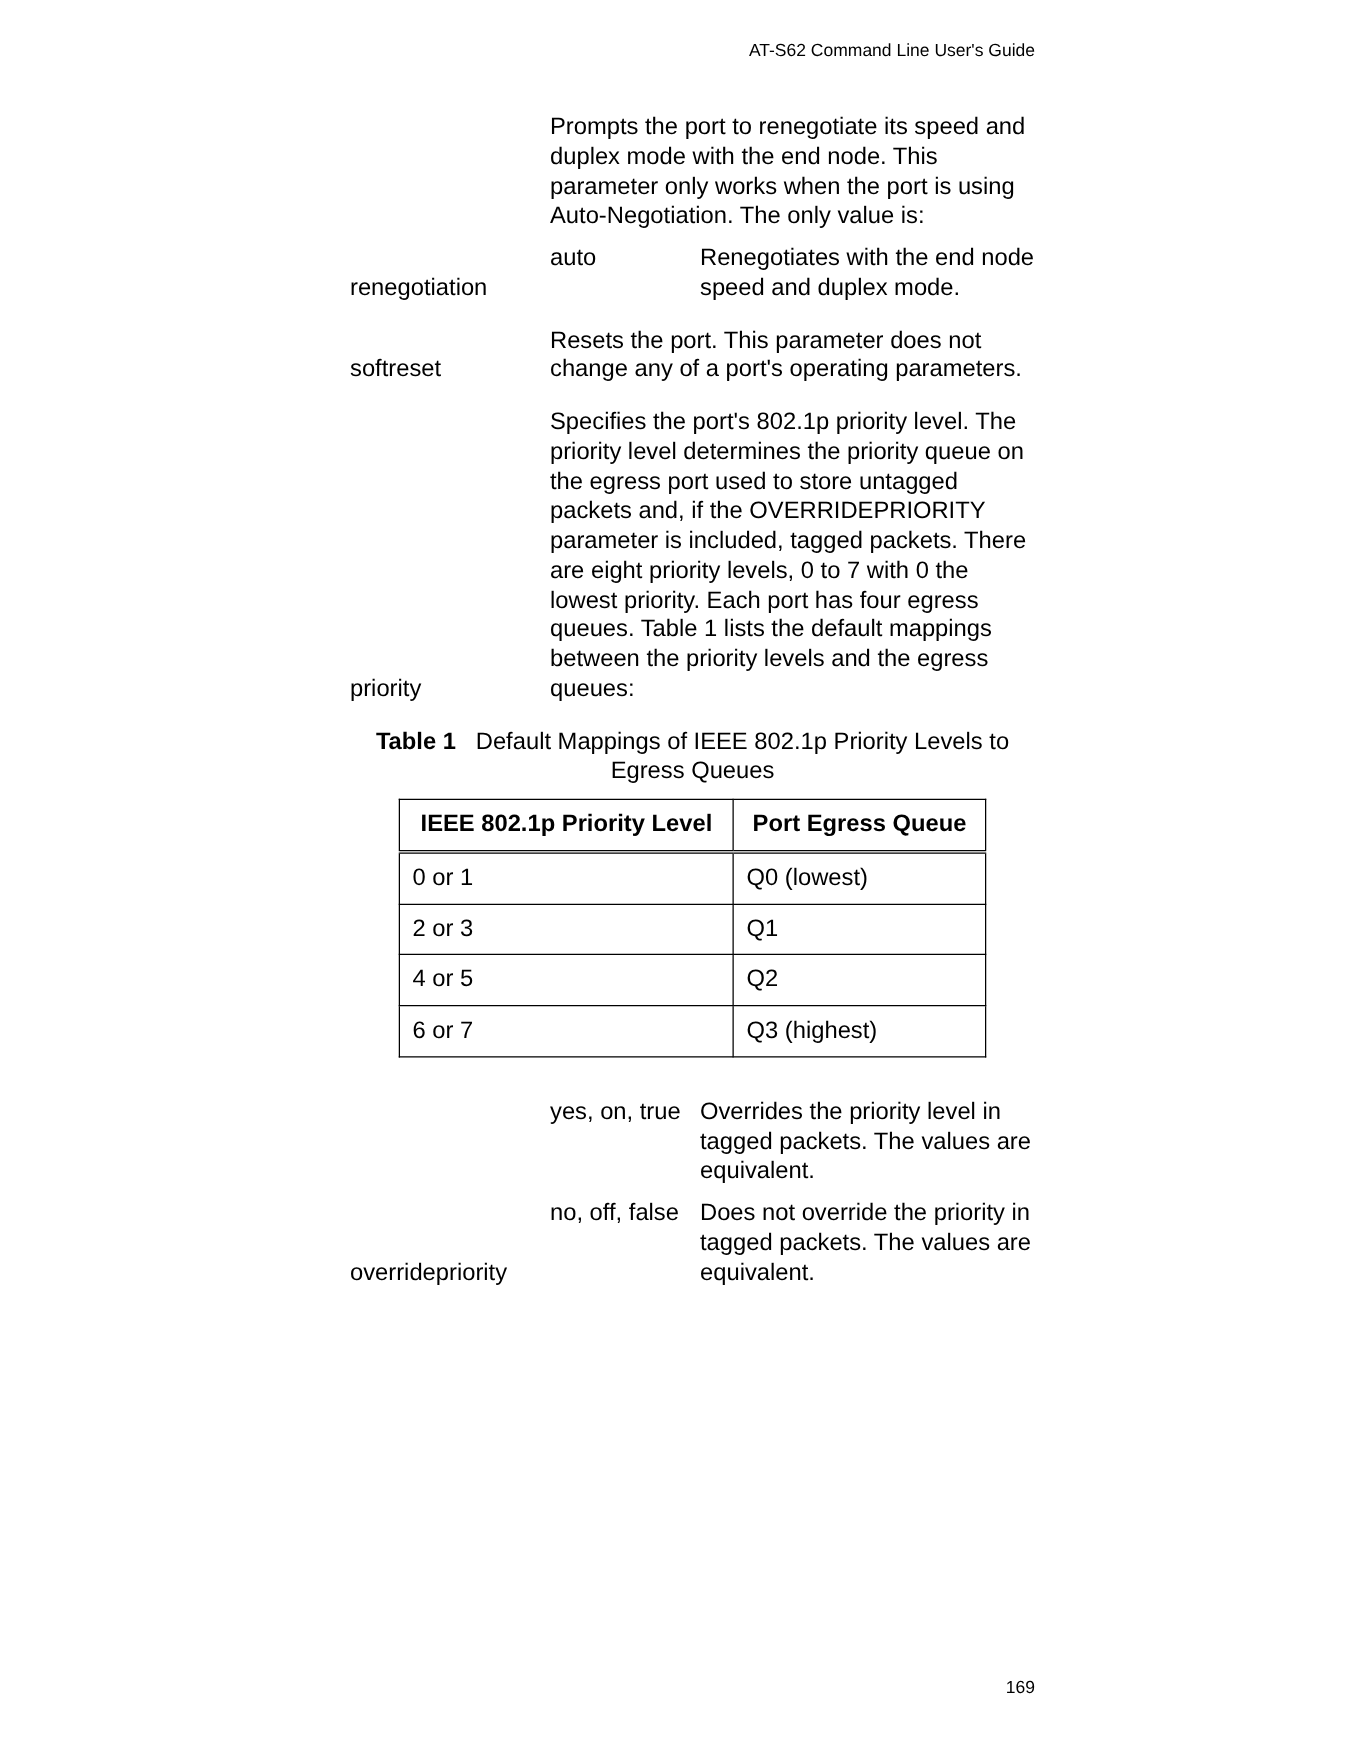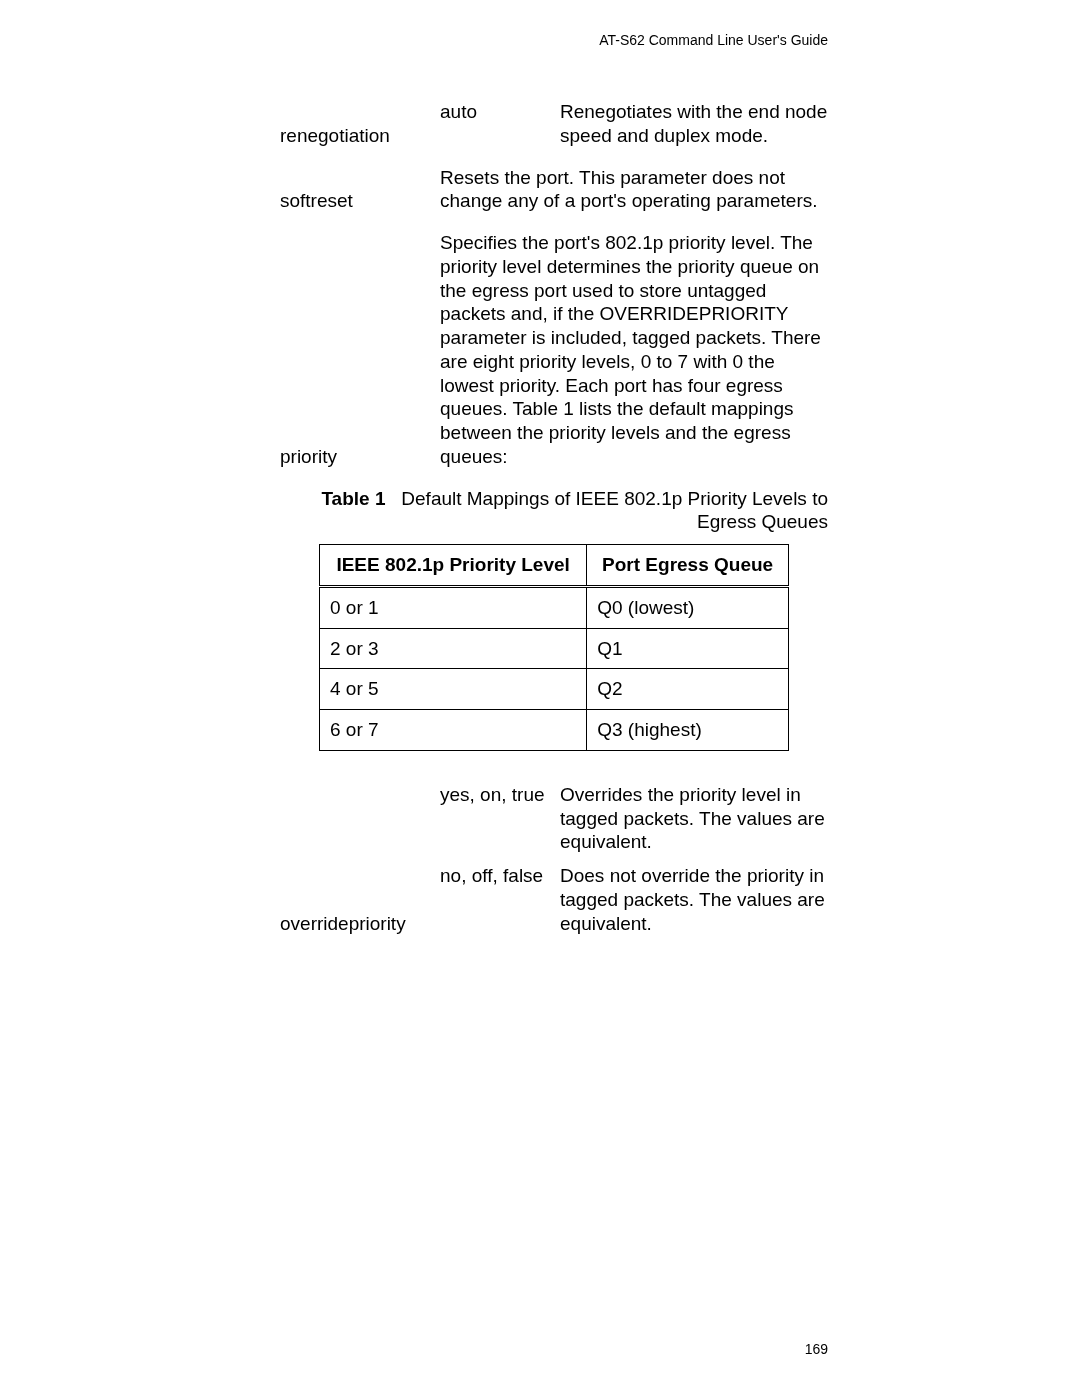--- a/index.html
+++ b/index.html
@@ -53,21 +53,21 @@
     margin-top: 10px;
   }
   .sub .skey {
     width: 120px;
     flex: 0 0 120px;
   }
   .sub .sval {
     flex: 1;
   }
   .tbl-caption {
-    text-align: right;
+    text-align: center;
     margin: 8px 0 10px 0;
   }
   .tbl-caption .lbl { font-weight: 700; }
   table.prio {
     border-collapse: collapse;
     margin: 0 auto 22px auto;
     width: 470px;
   }
   table.prio th {
     text-align: center;
@@ -87,20 +87,21 @@
 <body>
 
 <div class="page">
   <div class="hdr">AT-S62 Command Line User's Guide</div>
 
   <div class="content">
 
     <div class="def">
       <div class="term">renegotiation</div>
       <div class="body">
+        <span>Prompts the port to renegotiate its speed and duplex mode with the end node. This parameter only works when the port is using Auto-Negotiation. The only value is:</span>
         <div class="sub">
           <div class="skey">auto</div>
           <div class="sval">Renegotiates with the end node speed and duplex mode.</div>
         </div>
       </div>
     </div>
 
     <div class="def">
       <div class="term">softreset</div>
       <div class="body">Resets the port. This parameter does not change any of a port's operating parameters.</div>

